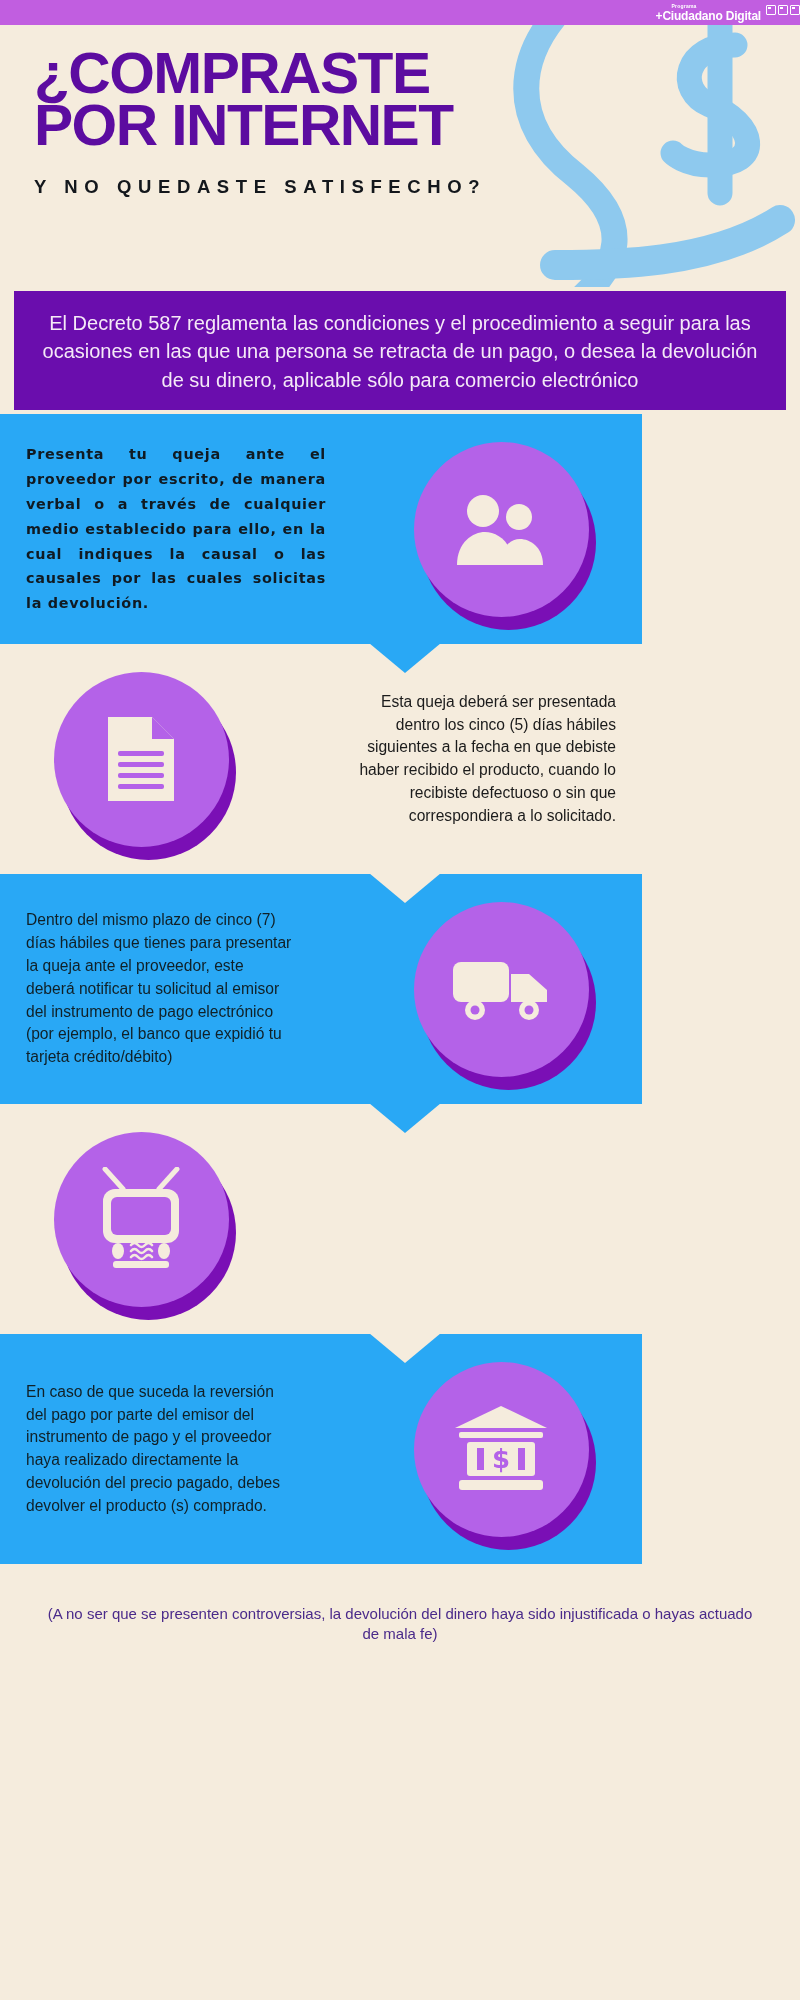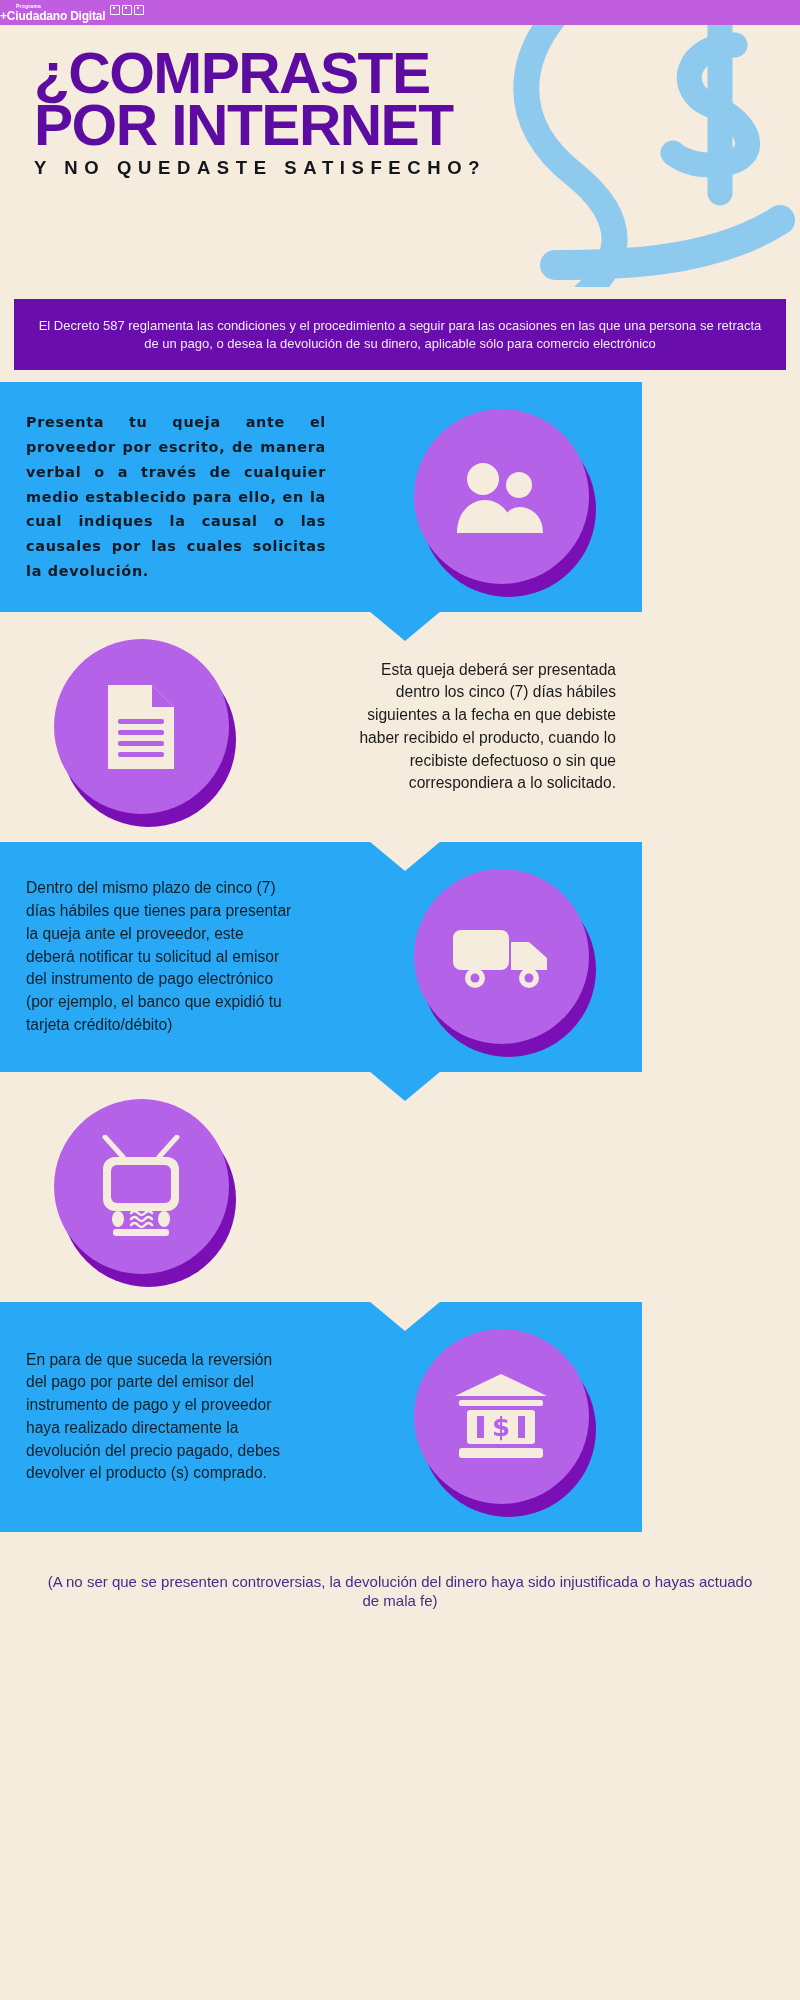--- a/index.html
+++ b/index.html
@@ -23,21 +23,21 @@
   }
 
   
   .logobar {
     position: relative;
     width: 800px;
     height: 25px;
     background: #c15ee0;
     display: flex;
     align-items: center;
-    justify-content: flex-start;
+    justify-content: flex-end;
     z-index: 40;
   }
   .logo-wrap {
     display: flex;
     align-items: flex-end;
     gap: 5px;
     transform: translateY(0px);
   }
   .logo-text-col {
     display: flex;
@@ -108,39 +108,39 @@
     font-size: 57px;
     line-height: .92;
     letter-spacing: -1.5px;
     color: #5c0ca0;
     margin: 0;
     transform: scaleX(1.03);
     transform-origin: left center;
   }
   .hero-title .l2 { display: block; }
   .hero-sub {
-    margin-top: 5px;
+    margin-top: 24px;
     font-size: 18.5px;
     font-weight: bold;
     letter-spacing: 6.6px;
     color: #13171c;
     white-space: nowrap;
   }
 
   
   .decree {
     position: relative;
     background: #6a0dad;
     width: 772px;
-    margin: 12px auto;
+    margin: 4px auto;
     padding: 18px 22px 16px;
     box-sizing: border-box;
     color: #f5e9f7;
     text-align: center;
-    font-size: 13px;
+    font-size: 20px;
     line-height: 1.42;
     z-index: 10;
   }
 
   
   .section {
     position: relative;
     width: 642px;
     box-sizing: border-box;
   }
@@ -308,21 +308,21 @@
           </div>
         </div>
       </div>
     </div>
     <div class="notch notch-blue"></div>
   </div>
 
   <div class="section sec-cream">
     <div class="row text-right">
       <div class="col-text">
-        <div class="body-cond">Esta queja deberá ser presentada dentro los cinco (7) días hábiles siguientes a la fecha en que debiste haber recibido el producto, cuando lo recibiste defectuoso o sin que correspondiera a lo solicitado.</div>
+        <div class="body-cond">Esta queja deberá ser presentada dentro los cinco (5) días hábiles siguientes a la fecha en que debiste haber recibido el producto, cuando lo recibiste defectuoso o sin que correspondiera a lo solicitado.</div>
       </div>
       <div class="col-icon">
         <div class="circle">
           <div class="shadow"></div>
           <div class="disc">
             <svg width="78" height="92" viewBox="0 0 78 92">
               <path d="M6 4 H50 L72 26 V88 H6 Z" fill="#f5ecdd"></path>
               <path d="M50 4 L50 26 L72 26 Z" fill="#b462e8"></path>
               <g fill="#b462e8">
                 <rect x="16" y="38" width="46" height="5" rx="2"></rect>
@@ -389,21 +389,21 @@
           </div>
         </div>
       </div>
     </div>
     <div class="notch notch-cream"></div>
   </div>
 
   <div class="section sec-blue">
     <div class="row text-left">
       <div class="col-text">
-        <div class="body-cond dark-on-blue">En para de que suceda la reversión del pago por parte del emisor del instrumento de pago y el proveedor haya realizado directamente la devolución del precio pagado, debes devolver el producto (s) comprado.</div>
+        <div class="body-cond dark-on-blue">En caso de que suceda la reversión del pago por parte del emisor del instrumento de pago y el proveedor haya realizado directamente la devolución del precio pagado, debes devolver el producto (s) comprado.</div>
       </div>
       <div class="col-icon">
         <div class="circle">
           <div class="shadow"></div>
           <div class="disc">
             <svg width="96" height="90" viewBox="0 0 96 90">
               <path d="M48 2 L94 24 H2 Z" fill="#f5ecdd"></path>
               <rect x="6" y="28" width="84" height="6" rx="2" fill="#f5ecdd"></rect>
               <rect x="14" y="38" width="68" height="34" rx="3" fill="#f5ecdd"></rect>
               <g fill="#b462e8">

